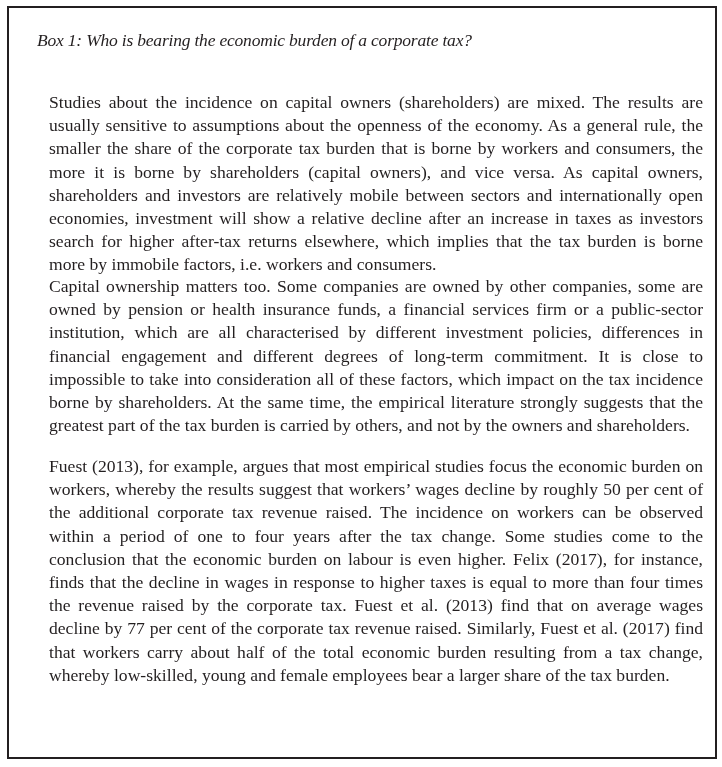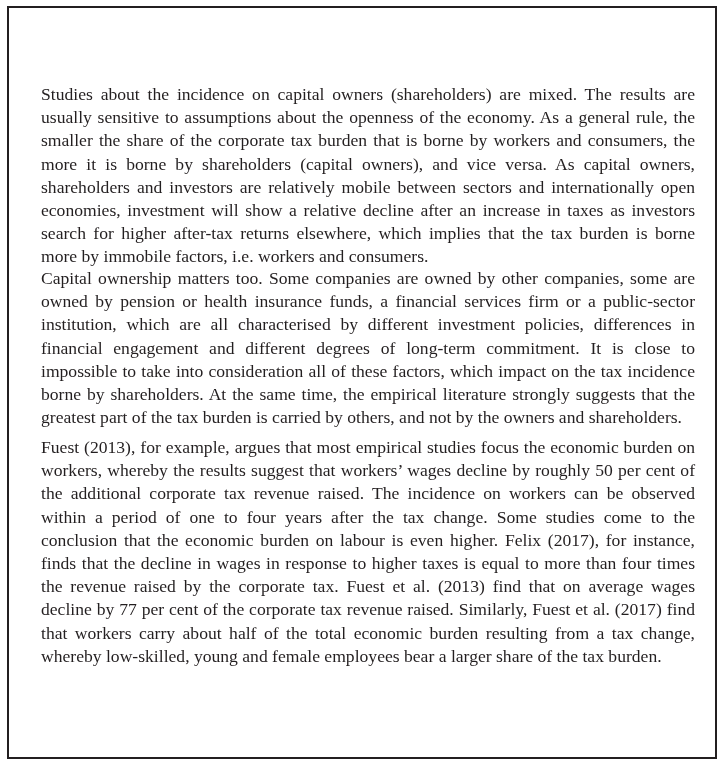--- a/index.html
+++ b/index.html
@@ -31,32 +31,33 @@
       font-style: italic;
       font-weight: normal;
       font-size: 17.5px;
       color: #231f20;
       letter-spacing: -0.2px;
     }
     .para {
       position: absolute;
       left: 28px;
       width: 654px;
-      margin: 4px;
+      margin: 12px;
       font-family: "Liberation Serif", "DejaVu Serif", serif;
       font-size: 17.6px;
       line-height: 23.2px;
       color: #231f20;
       text-align: justify;
       text-align-last: left;
     }
     .p1 { top: 71px; }
     .p2 { top: 255px; }
-    .p3 { top: 424px; }
+    .p3 { top: 435px; }
   </style>
 </head>
 <body>
 
 <div class="box">
+  <h2 class="box-title">Box 1: Who is bearing the economic burden of a corporate tax?</h2>
   <p class="para p1">Studies about the incidence on capital owners (shareholders) are mixed. The results are usually sensitive to assumptions about the openness of the economy. As a general rule, the smaller the share of the corporate tax burden that is borne by workers and consumers, the more it is borne by shareholders (capital owners), and vice versa. As capital owners, shareholders and investors are relatively mobile between sectors and internationally open economies, investment will show a relative decline after an increase in taxes as investors search for higher after-tax returns elsewhere, which implies that the tax burden is borne more by immobile factors, i.e. workers and consumers.</p>
   <p class="para p2">Capital ownership matters too. Some companies are owned by other companies, some are owned by pension or health insurance funds, a financial services firm or a public-sector institution, which are all characterised by different investment policies, differences in financial engagement and different degrees of long-term commitment. It is close to impossible to take into consideration all of these factors, which impact on the tax incidence borne by shareholders. At the same time, the empirical literature strongly suggests that the greatest part of the tax burden is carried by others, and not by the owners and shareholders.</p>
   <p class="para p3">Fuest (2013), for example, argues that most empirical studies focus the economic burden on workers, whereby the results suggest that workers’ wages decline by roughly 50 per cent of the additional corporate tax revenue raised. The incidence on workers can be observed within a period of one to four years after the tax change. Some studies come to the conclusion that the economic burden on labour is even higher. Felix (2017), for instance, finds that the decline in wages in response to higher taxes is equal to more than four times the revenue raised by the corporate tax. Fuest et al. (2013) find that on average wages decline by 77 per cent of the corporate tax revenue raised. Similarly, Fuest et al. (2017) find that workers carry about half of the total economic burden resulting from a tax change, whereby low-skilled, young and female employees bear a larger share of the tax burden.</p>
 </div>
 
 </body></html>

